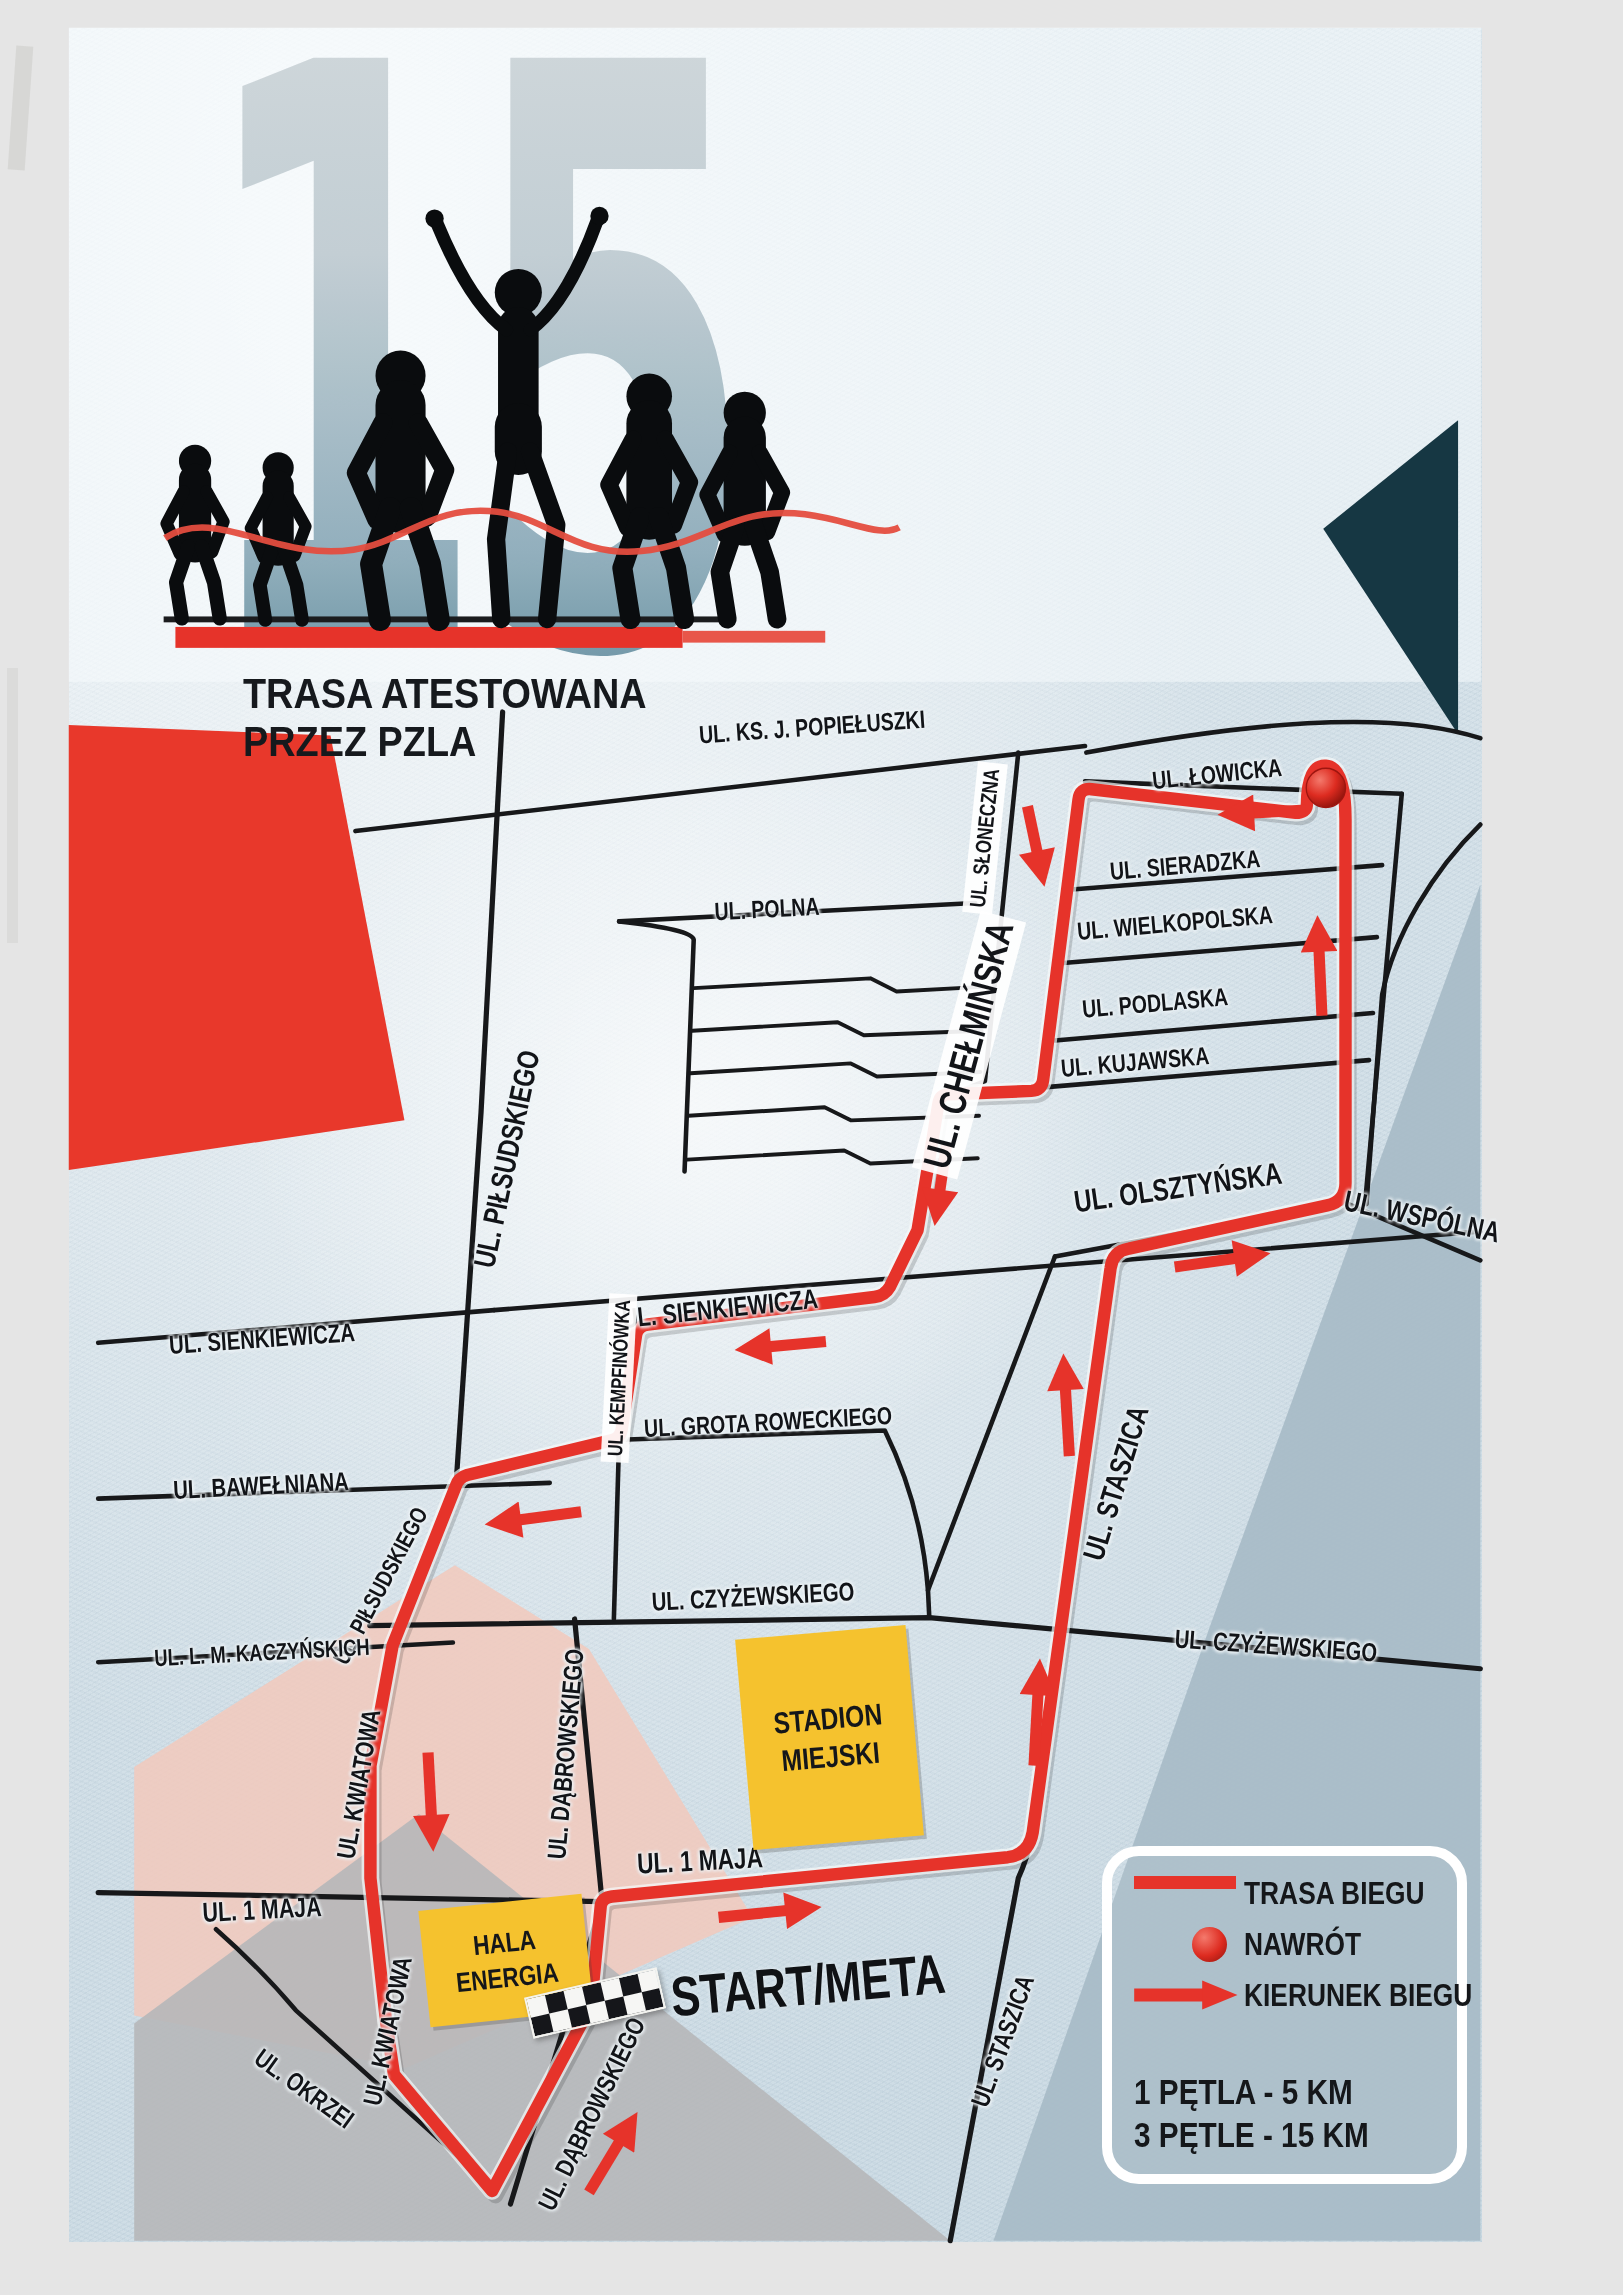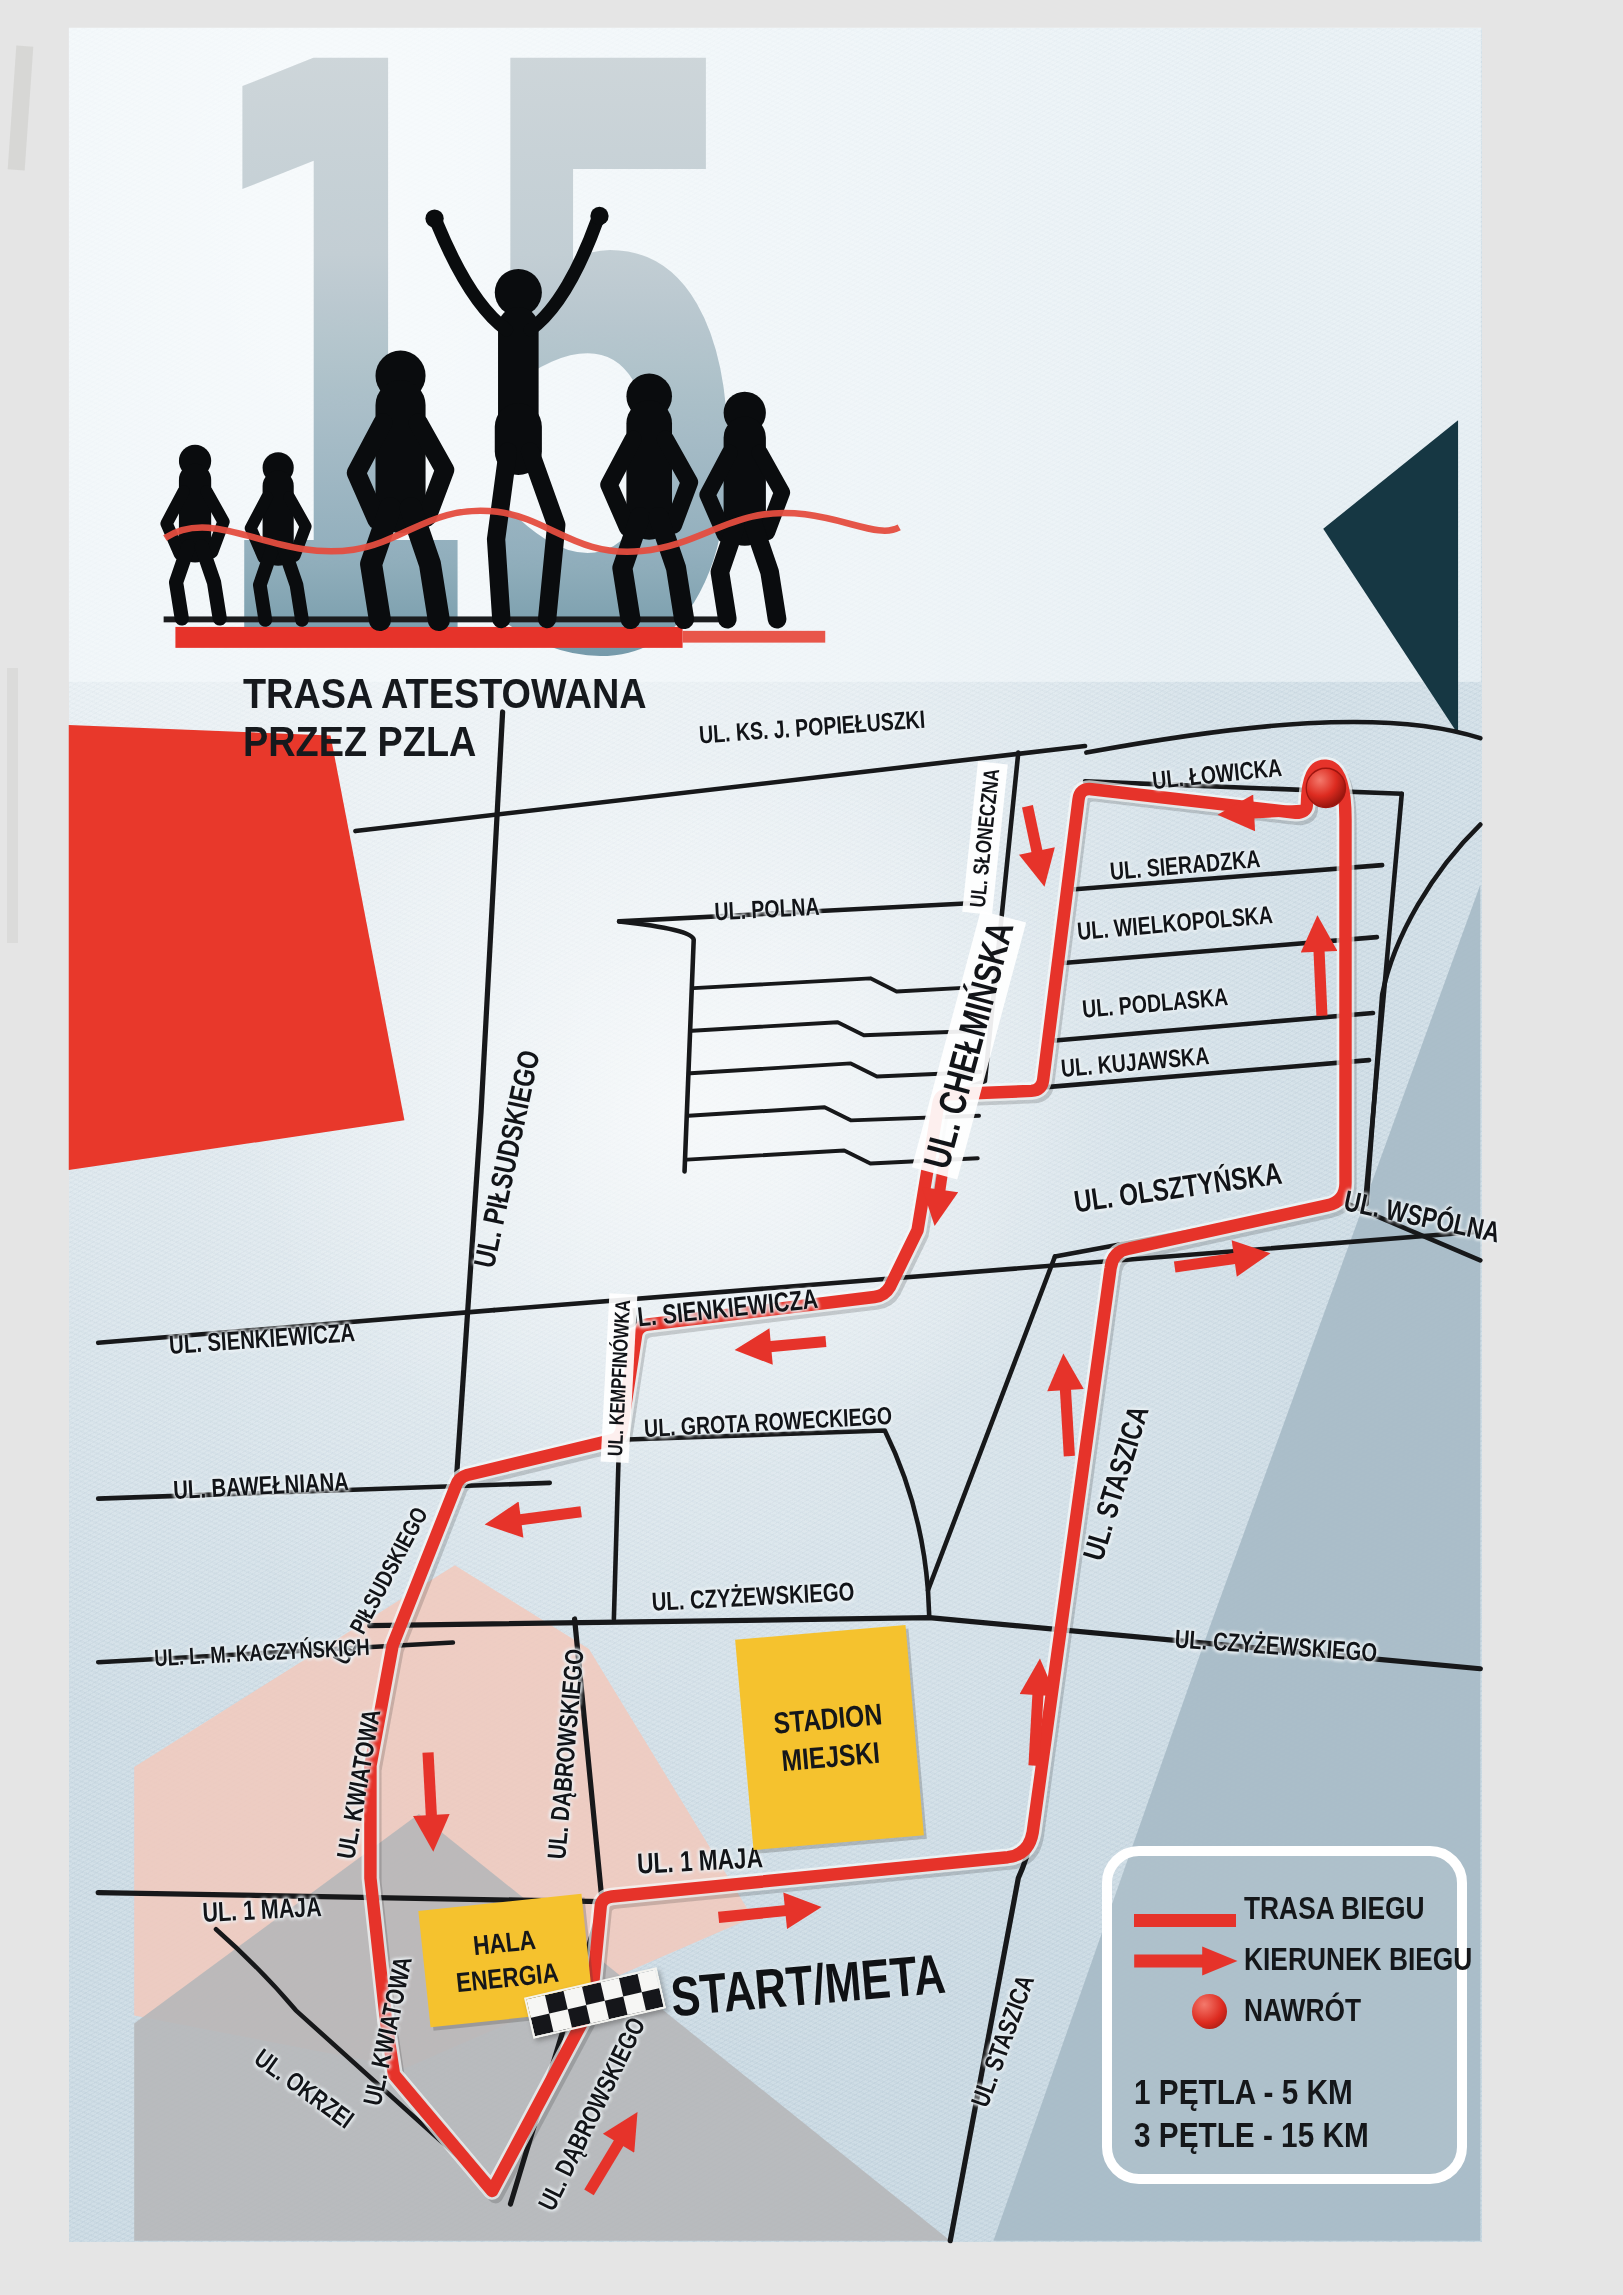--- a/index.html
+++ b/index.html
@@ -44,21 +44,21 @@
       transform:translate(-50%,-50%) rotate(-5deg) scaleX(.78);white-space:nowrap;
       text-shadow:0 0 6.5px rgba(235,242,246,.8);}
   .flag{position:absolute;left:527px;top:1982px;width:132px;height:38px;
       transform:rotate(-13deg);border:2px solid #f3f3ef;box-shadow:2px 3.3px 5.2px rgba(40,40,40,.35);
       background:conic-gradient(#15161a 0 25%, #f6f6f4 0 50%, #15161a 0 75%, #f6f6f4 0);
       background-size:38px 38px;}
   
   .legend{position:absolute;left:1102px;top:1846px;width:365px;height:338px;box-sizing:border-box;
       border:10.5px solid #fff;border-radius:37px;background:rgba(255,255,255,.05);
       padding:19.6px 17px 17px 22px;display:flex;flex-direction:column;}
-  .lrow{display:flex;align-items:flex-end;height:51px;}
+  .lrow{display:flex;align-items:flex-start;height:51px;}
   .licon{width:110px;flex:0 0 110px;display:flex;align-items:center;}
   .ltext{font-size:31px;font-weight:800;color:#15171a;transform:scaleX(.85);transform-origin:left center;white-space:nowrap;}
   .lbar{width:102px;height:13px;background:var(--accent_red);}
   .ldot{width:35px;height:35px;border-radius:50%;margin-left:58px;
       background:radial-gradient(circle at 35% 30%, #f4796c 0%, #dd2b20 55%, #8f130c 100%);}
   .ldist{margin-top:auto;font-size:35px;font-weight:800;color:#15171a;line-height:1.25;
       transform:scaleX(.85);transform-origin:left bottom;white-space:nowrap;}
   .smudge{position:absolute;background:#c9c9c6;}
 </style>
 </head>
@@ -243,33 +243,33 @@
 
   <div class="legend">
     <div class="lrow">
       <div class="licon">
           <div class="lbar"></div>
         </div>
       <div class="ltext">TRASA BIEGU</div>
     </div>
     <div class="lrow">
       <div class="licon">
+          <div class="ldot"></div>
+        </div>
+      <div class="ltext">NAWRÓT</div>
+    </div>
+    <div class="lrow">
+      <div class="licon">
         <svg width="105" height="34" viewBox="0 0 160 52">
             <path d="M0,26 L110,26" stroke="#e6332a" stroke-width="20"></path>
             <polygon points="104,4 158,26 104,48" fill="#e6332a"></polygon>
           </svg>
       </div>
       <div class="ltext">KIERUNEK BIEGU</div>
     </div>
-    <div class="lrow">
-      <div class="licon">
-          <div class="ldot"></div>
-        </div>
-      <div class="ltext">NAWRÓT</div>
-    </div>
     <div class="ldist">
       <div>1 PĘTLA - 5 KM</div>
       <div>3 PĘTLE - 15 KM</div>
     </div>
   </div>
 
   <div class="smudge" style="left:11.8px;top:46px;width:17px;height:124px;opacity:.5;transform:rotate(4deg);"></div>
   <div class="smudge" style="left:6.5px;top:668px;width:11.8px;height:275px;opacity:.35;"></div>
 </div>
 

